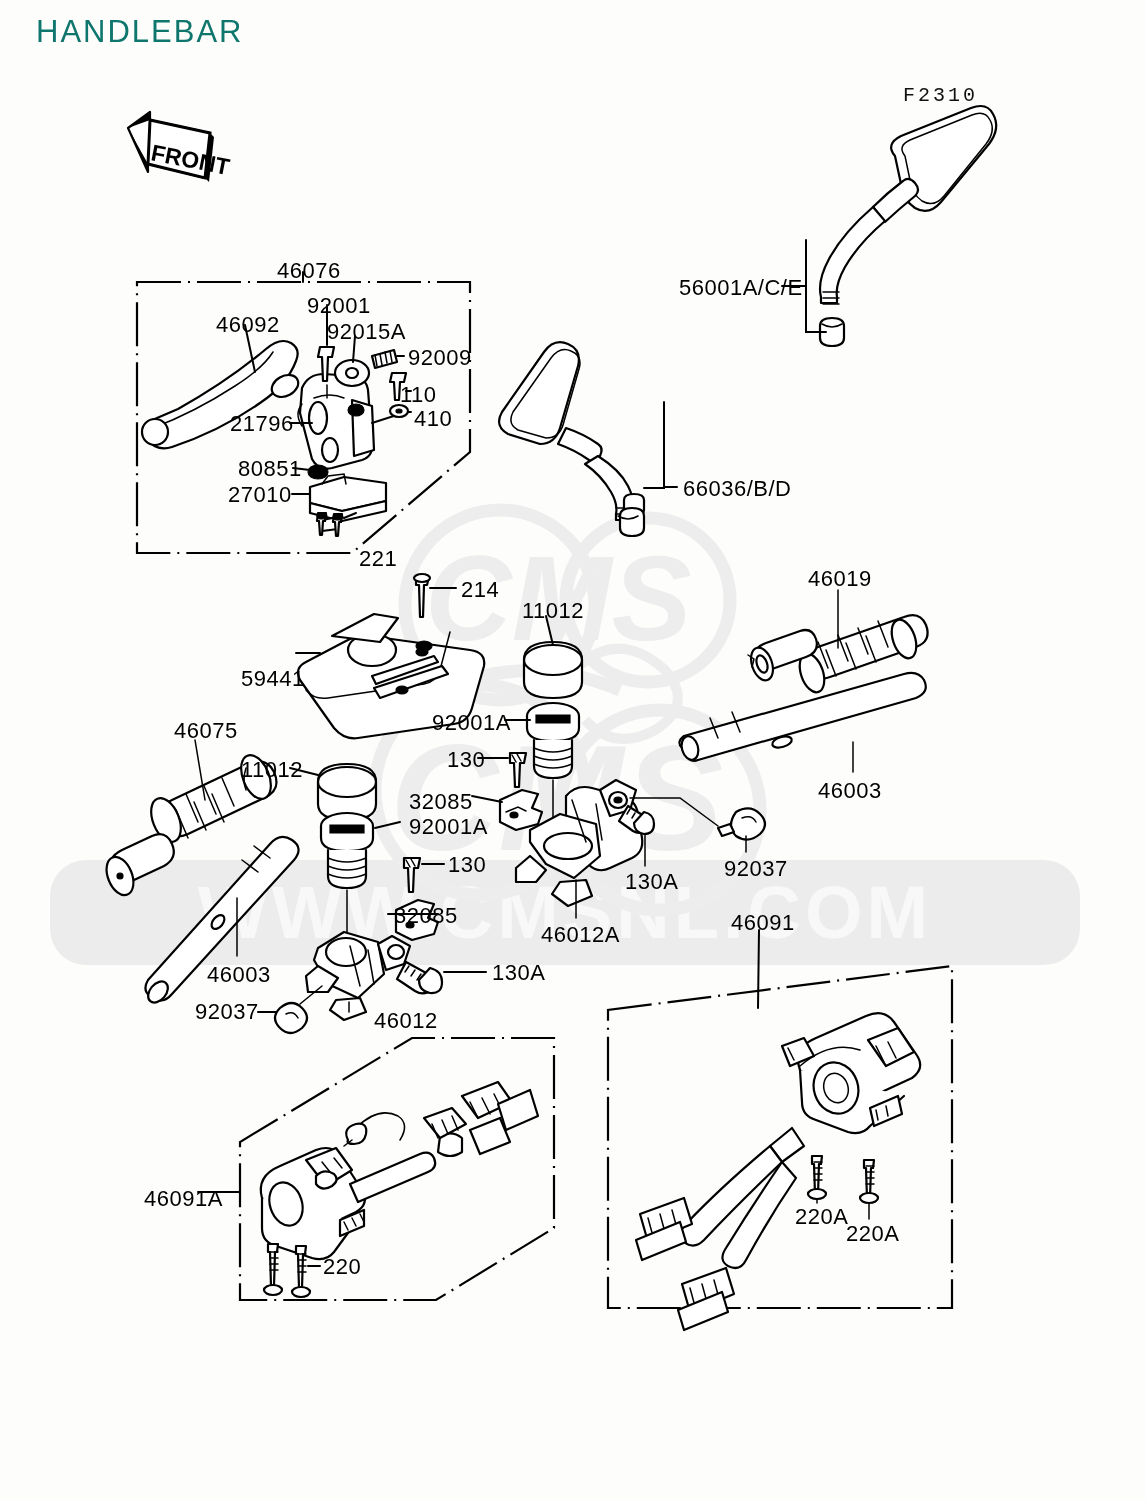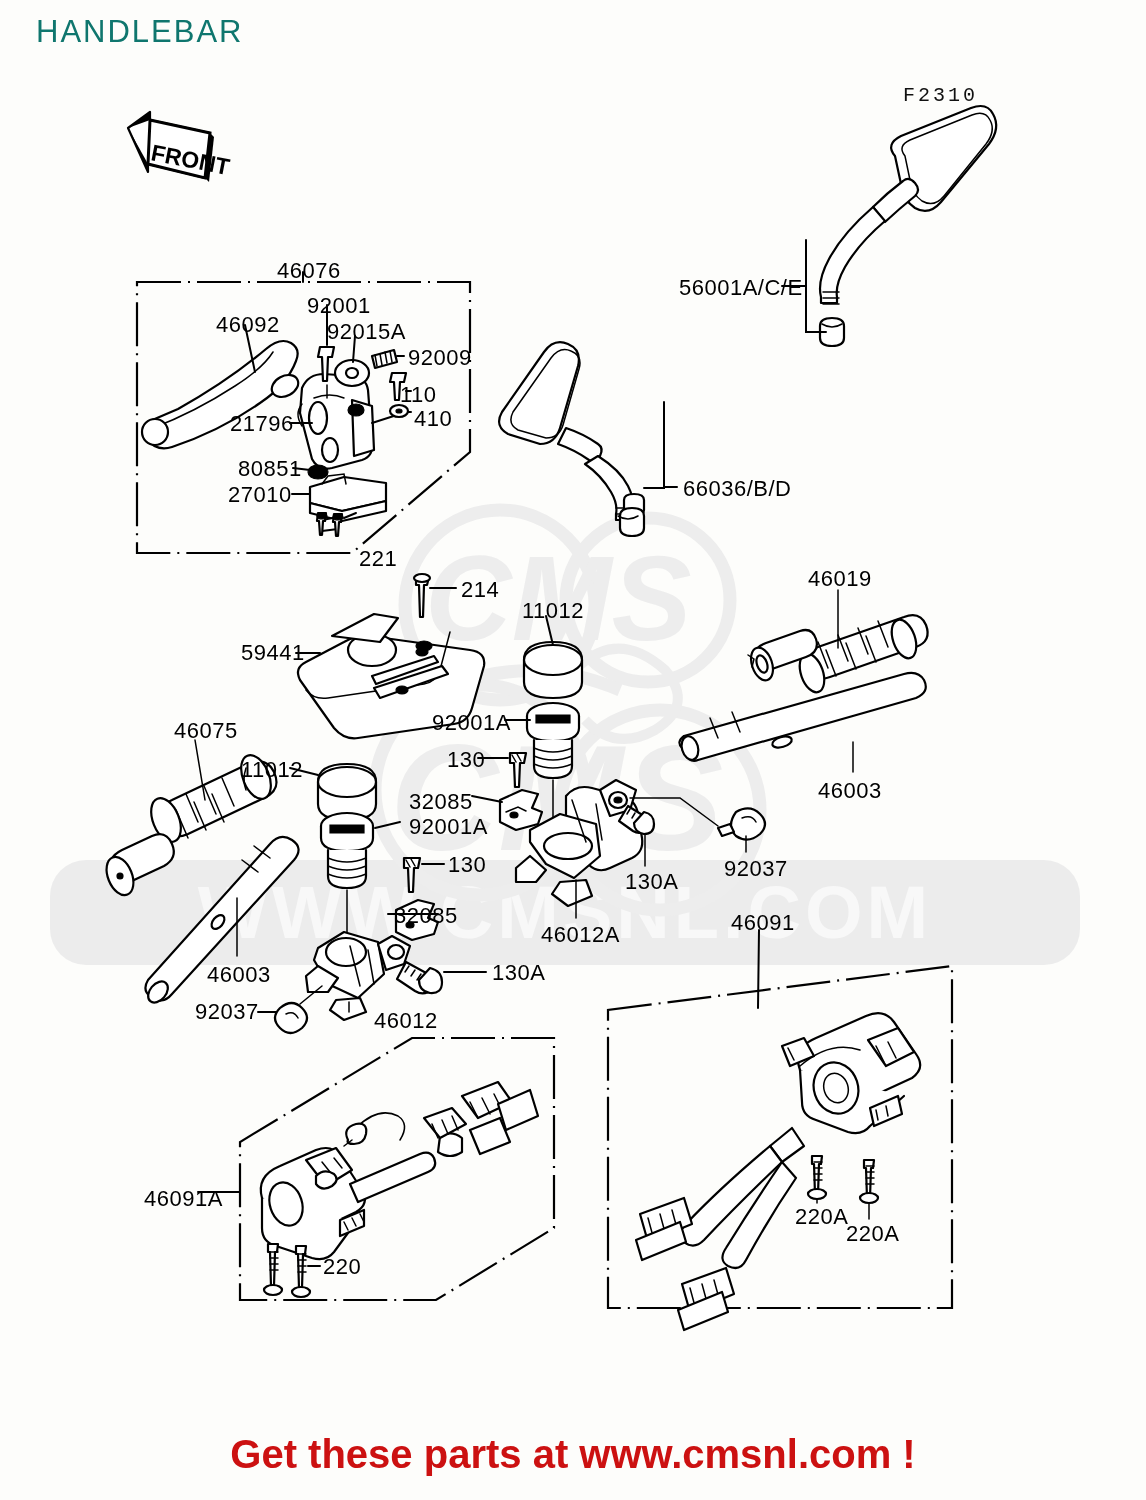--- a/index.html
+++ b/index.html
@@ -451,21 +451,21 @@
   <div class="lbl" style="left:414px;top:406px;">410</div>
   <div class="lbl" style="left:230px;top:411px;">21796</div>
   <div class="lbl" style="left:238px;top:456px;">80851</div>
   <div class="lbl" style="left:228px;top:482px;">27010</div>
   <div class="lbl" style="left:359px;top:502px;margin-top:44px;">221</div>
   <div class="lbl" style="left:679px;top:275px;">56001A/C/E</div>
   <div class="lbl" style="left:683px;top:476px;">66036/B/D</div>
   <div class="lbl" style="left:461px;top:577px;">214</div>
   <div class="lbl" style="left:522px;top:598px;">11012</div>
   <div class="lbl" style="left:808px;top:566px;">46019</div>
-  <div class="lbl" style="left:241px;top:640px;">59441</div>
+  <div class="lbl" style="left:241px;top:666px;">59441</div>
   <div class="lbl" style="left:432px;top:710px;">92001A</div>
   <div class="lbl" style="left:174px;top:718px;">46075</div>
   <div class="lbl" style="left:447px;top:747px;">130</div>
   <div class="lbl" style="left:241px;top:757px;">11012</div>
   <div class="lbl" style="left:818px;top:778px;">46003</div>
   <div class="lbl" style="left:409px;top:789px;">32085</div>
   <div class="lbl" style="left:409px;top:814px;">92001A</div>
   <div class="lbl" style="left:448px;top:852px;">130</div>
   <div class="lbl" style="left:625px;top:869px;">130A</div>
   <div class="lbl" style="left:724px;top:856px;">92037</div>
@@ -474,15 +474,14 @@
   <div class="lbl" style="left:541px;top:922px;">46012A</div>
   <div class="lbl" style="left:731px;top:910px;">46091</div>
   <div class="lbl" style="left:492px;top:960px;">130A</div>
   <div class="lbl" style="left:195px;top:999px;">92037</div>
   <div class="lbl" style="left:326px;top:1008px;margin-left:48px;">46012</div>
   <div class="lbl" style="left:144px;top:1186px;">46091A</div>
   <div class="lbl" style="left:323px;top:1254px;">220</div>
   <div class="lbl" style="left:795px;top:1204px;">220A</div>
   <div class="lbl" style="left:846px;top:1221px;">220A</div>
 
-  <div class="footer-cta">Get these parts at www.cmsnl.com !</div>
 
 </div>
 
 </body></html>

